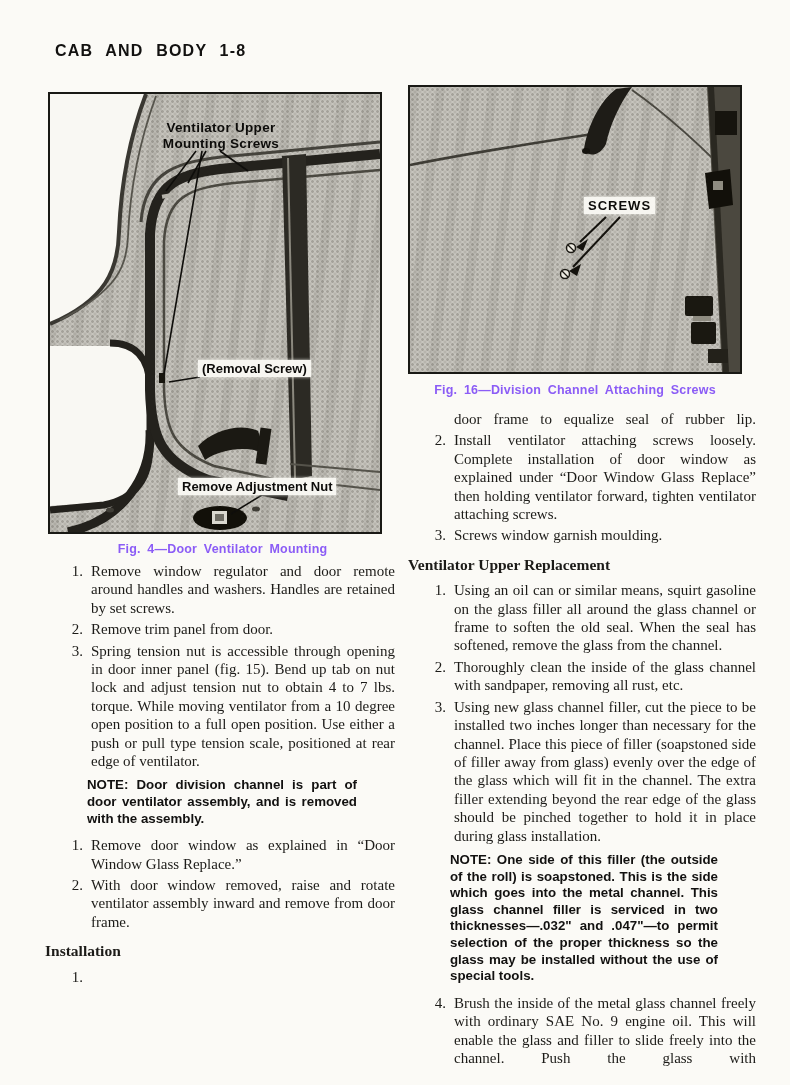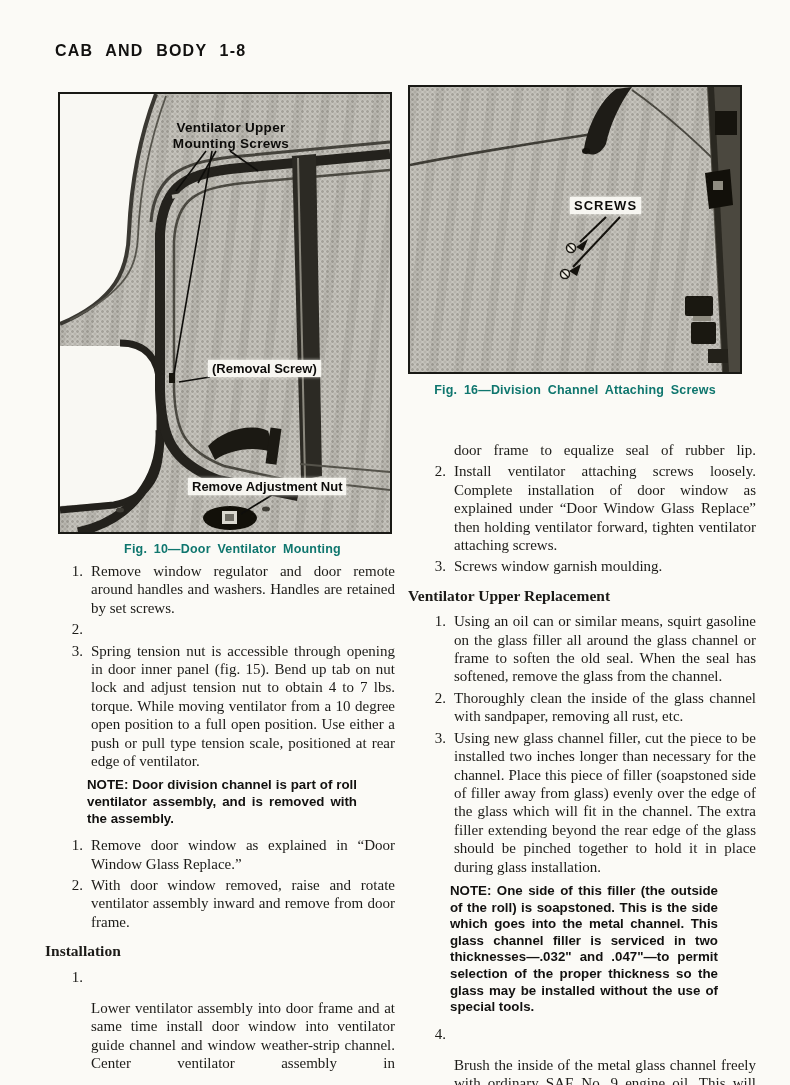--- a/index.html
+++ b/index.html
@@ -28,42 +28,42 @@
   .illus { position:absolute; left:0; top:0; width:100%; height:100%; }
   .flabel {
     position:absolute; font-family:"Liberation Sans", sans-serif;
     font-weight:bold; color:#0d0c0a; white-space:nowrap;
   }
   .plain { font-size:13.5px; line-height:16px; text-align:center; letter-spacing:0.3px; }
   .boxed { background:#f7f6f1; padding:0 4px; font-size:13px; line-height:17px; box-shadow:0 0 3px rgba(250,250,245,0.9); }
   .caption {
     position:absolute; left:0; width:100%; text-align:center;
     font-family:"Liberation Sans", sans-serif; font-weight:bold;
-    font-size:12.5px; color:#0f766e; word-spacing:3px; letter-spacing:0.2px;
+    font-size:12.5px; color:#8b5cf6; word-spacing:3px; letter-spacing:0.2px;
   }
   .col { position:absolute; font-size:15px; line-height:18.4px; text-align:justify; }
   .li { display:flex; margin:0 0 3px 0; }
   .num { flex:0 0 26px; text-align:right; margin-left:12px; }
   .txt { flex:1; margin-left:8px; }
-  .runon { text-align-last:justify;margin-top:31px; }
+  .runon { text-align-last:justify; }
   .sect { font-weight:bold; font-size:15.5px; text-align:left; margin:11px 0 7px 0; }
   .note {
     font-family:"Liberation Sans", sans-serif; font-weight:bold;
     font-size:13.3px; line-height:16.6px; text-align:justify;
     margin:7px 38px 9px 42px; color:#121110;
   }
 </style>
 </head>
 <body>
 
 <div class="page">
 
   <div class="hdr">CAB AND BODY 1-8</div>
 
-  <div class="fig" style="left:58px; top:92px; width:349px; height:470px;">
+  <div class="fig" style="left:48px; top:92px; width:349px; height:470px;">
     <div class="photo" style="width:330px; height:438px;">
       <svg class="illus" viewBox="0 0 330 438" preserveAspectRatio="none">
 
         <path d="M0,0 L96,0 C80,42 71,92 69,138 C68,176 56,206 0,230 Z" fill="#f9f8f3"></path>
         <path d="M96,0 C80,42 71,92 69,138 C68,176 56,206 0,230" stroke="#3a3832" stroke-width="4" fill="none"></path>
         <path d="M106,2 C90,46 80,96 78,142 C77,172 68,196 10,226" stroke="#56544c" stroke-width="1.8" fill="none"></path>
 
         <path d="M0,252 L60,252 C86,252 97,268 98,294 L98,350 C98,384 85,402 54,408 L0,412 Z" fill="#f9f8f3"></path>
         <path d="M60,249 C87,249 99,266 100,292 L100,350 C100,385 86,404 54,411 L0,416" stroke="#23211c" stroke-width="7" fill="none"></path>
         <path d="M100,336 C102,384 72,426 18,438" stroke="#23211c" stroke-width="9" fill="none"></path>
@@ -102,21 +102,21 @@
           <line x1="212" y1="401" x2="181" y2="420"></line>
         </g>
       </svg>
       <div class="flabel plain" style="left:88px; top:26px; width:166px;">
         <div>Ventilator Upper</div>
         <div>Mounting Screws</div>
       </div>
       <div class="flabel boxed" style="left:148px; top:266px;">(Removal Screw)</div>
       <div class="flabel boxed" style="left:128px; top:384px;">Remove Adjustment Nut</div>
     </div>
-    <div class="caption" style="top:450px;">Fig. 10—Door Ventilator Mounting</div>
+    <div class="caption" style="top:450px;">Fig. 4—Door Ventilator Mounting</div>
   </div>
 
   <div class="fig" style="left:408px; top:85px; width:334px; height:320px;">
     <div class="photo" style="width:330px; height:285px;">
       <svg class="illus" viewBox="0 0 330 285" preserveAspectRatio="none">
 
         <path d="M0,78 C70,64 150,52 196,45" stroke="#3f3d36" stroke-width="2.5" fill="none"></path>
         <path d="M222,3 C252,24 296,62 330,100" stroke="#4a4840" stroke-width="2" fill="none"></path>
 
         <path d="M174,62 C178,38 190,14 206,2 L222,0 C210,16 200,38 196,57 C190,69 178,71 174,62 Z" fill="#1e1c17"></path>
@@ -137,56 +137,56 @@
         <circle cx="155" cy="187" r="4.5" fill="#ece9e0" stroke="#1c1a14" stroke-width="1.5"></circle>
         <line x1="152" y1="184" x2="158" y2="190" stroke="#1c1a14" stroke-width="1.2"></line>
 
         <g>
           <line x1="196" y1="130" x2="170" y2="155" stroke="#14120d" stroke-width="2"></line>
           <polygon points="166,160 178,152 173,164" fill="#14120d"></polygon>
           <line x1="210" y1="130" x2="163" y2="180" stroke="#14120d" stroke-width="2"></line>
           <polygon points="159,184 171,177 167,189" fill="#14120d"></polygon>
         </g>
       </svg>
-      <div class="flabel boxed" style="left:160px; top:110px; letter-spacing:1px;">SCREWS</div>
+      <div class="flabel boxed" style="left:174px; top:110px; letter-spacing:1px;">SCREWS</div>
     </div>
     <div class="caption" style="top:298px;">Fig. 16—Division Channel Attaching Screws</div>
   </div>
 
   <div class="col" style="left:45px; top:562px; width:350px;">
 
     <div class="li">
       <span class="num">1.</span>
       <span class="txt">Remove window regulator and door remote around handles and washers. Handles are retained by set screws.</span>
     </div>
     <div class="li">
       <span class="num">2.</span>
+      <span class="txt">Remove trim panel from door.</span>
     </div>
     <div class="li">
       <span class="num">3.</span>
       <span class="txt">Spring tension nut is accessible through opening in door inner panel (fig. 15). Bend up tab on nut lock and adjust tension nut to obtain 4 to 7 lbs. torque. While moving ventilator from a 10 degree open position to a full open position. Use either a push or pull type tension scale, positioned at rear edge of ventilator.</span>
     </div>
 
 
-    <div class="note">NOTE: Door division channel is part of roll ventilator assembly, and is removed with the assembly.</div>
+    <div class="note">NOTE: Door division channel is part of door ventilator assembly, and is removed with the assembly.</div>
 
     <div class="li">
       <span class="num">1.</span>
       <span class="txt">Remove door window as explained in “Door Window Glass Replace.”</span>
     </div>
     <div class="li">
       <span class="num">2.</span>
       <span class="txt">With door window removed, raise and rotate ventilator assembly inward and remove from door frame.</span>
     </div>
 
     <div class="sect">Installation</div>
 
     <div class="li">
       <span class="num">1.</span>
-      <span class="txt runon">Lower ventilator assembly into door frame and at same time install door window into ventilator guide channel and window weather-strip channel. Center ventilator assembly in</span>
     </div>
 
   </div>
 
   <div class="col" style="left:408px; top:410px; width:348px;">
 
     <div class="li">
       <span class="num"></span>
       <span class="txt runon">door frame to equalize seal of rubber lip.</span>
     </div>

